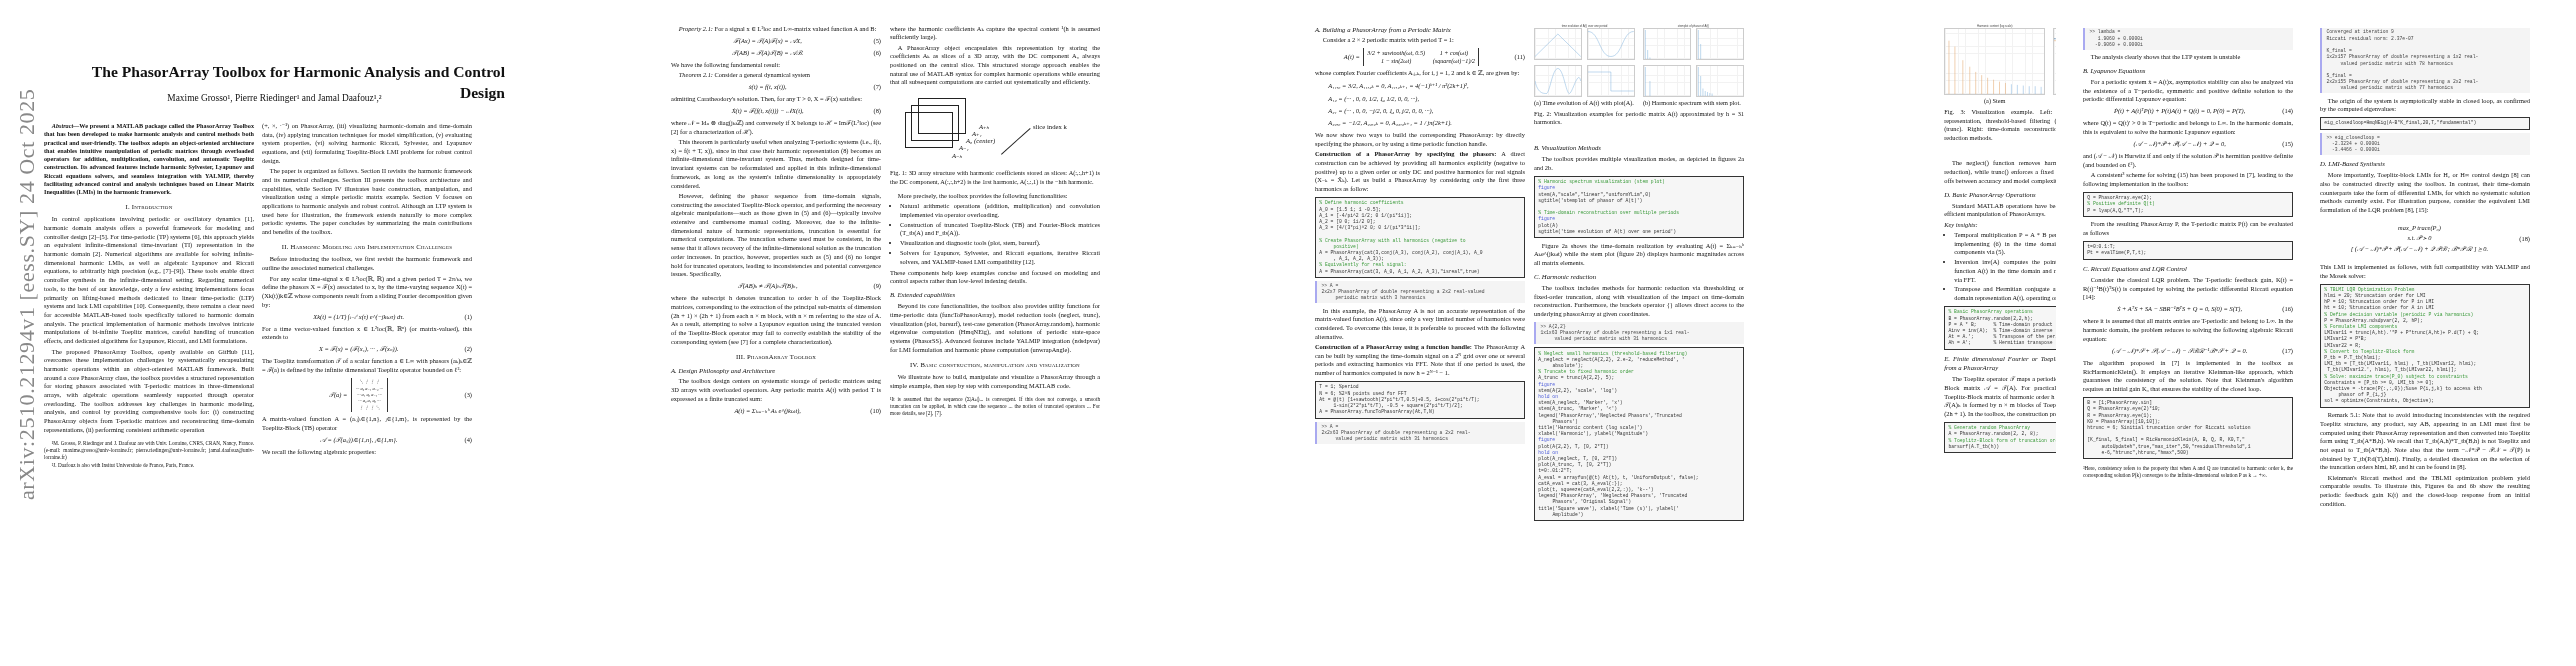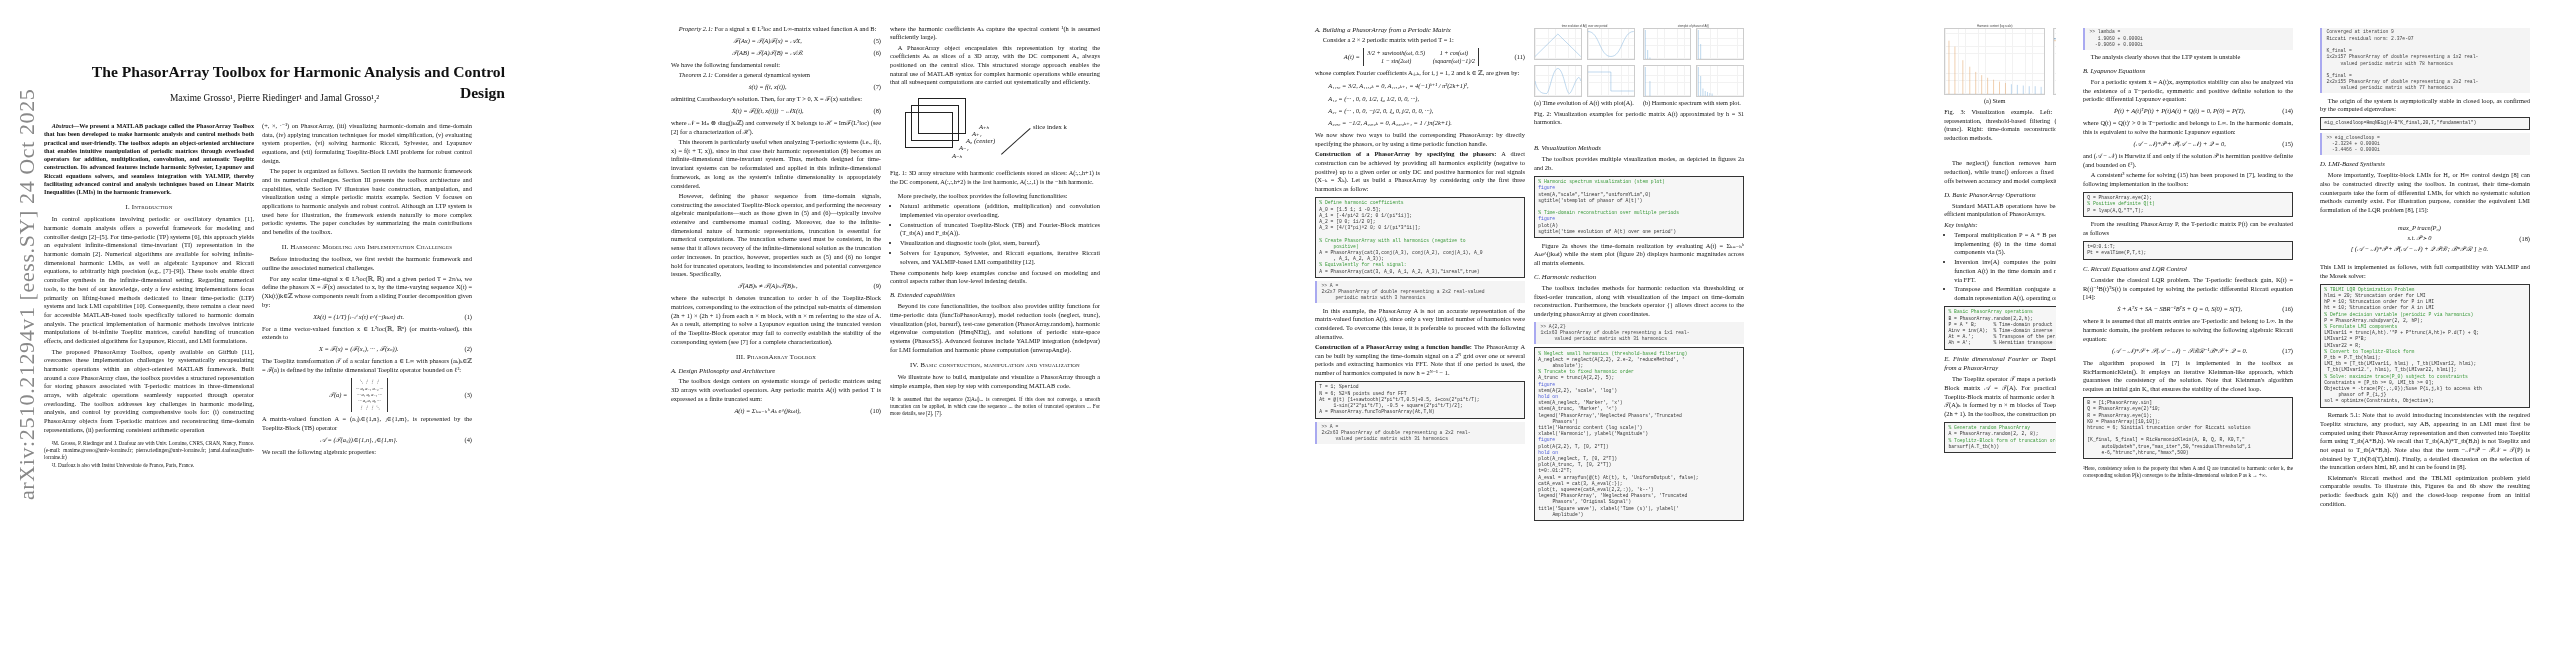--- a/index.html
+++ b/index.html
@@ -55,21 +55,21 @@
 </head>
 <body>
 
 <div class="strip">
 
   <div class="page">
     <div class="arxiv-stamp">
         <span>arXiv:2510.21294v1  [eess.SY]  24 Oct 2025</span>
       </div>
     <div class="title">The PhasorArray Toolbox for Harmonic Analysis and Control Design</div>
-    <div class="authors">Maxime Grosso¹, Pierre Riedinger¹ and Jamal Grosso¹,²</div>
+    <div class="authors">Maxime Grosso¹, Pierre Riedinger¹ and Jamal Daafouz¹,²</div>
 
     <div class="col p1-left">
       <p class="abstract"><i>Abstract—</i><span>We present a MATLAB package called the PhasorArray Toolbox that has been developed to make harmonic analysis and control methods both practical and user-friendly. The toolbox adopts an object-oriented architecture that enables intuitive manipulation of periodic matrices through overloaded operators for addition, multiplication, convolution, and automatic Toeplitz construction. Its advanced features include harmonic Sylvester, Lyapunov and Riccati equations solvers, and seamless integration with YALMIP, thereby facilitating advanced control and analysis techniques based on Linear Matrix Inequalities (LMIs) in the harmonic framework.</span></p>
       <h2 class="sec">I. Introduction</h2>
       <p>In control applications involving periodic or oscillatory dynamics [1], harmonic domain analysis offers a powerful framework for modeling and controller design [2]–[5]. For time-periodic (TP) systems [6], this approach yields an equivalent infinite-dimensional time-invariant (TI) representation in the harmonic domain [2]. Numerical algorithms are available for solving infinite-dimensional harmonic LMIs, as well as algebraic Lyapunov and Riccati equations, to arbitrarily high precision (e.g., [7]–[9]). These tools enable direct controller synthesis in the infinite-dimensional setting. Regarding numerical tools, to the best of our knowledge, only a few existing implementations focus primarily on lifting-based methods dedicated to linear time-periodic (LTP) systems and lack LMI capabilities [10]. Consequently, there remains a clear need for accessible MATLAB-based tools specifically tailored to harmonic domain analysis. The practical implementation of harmonic methods involves intricate manipulations of bi-infinite Toeplitz matrices, careful handling of truncation effects, and dedicated algorithms for Lyapunov, Riccati, and LMI formulations.</p>
       <p>The proposed PhasorArray Toolbox, openly available on GitHub [11], overcomes these implementation challenges by systematically encapsulating harmonic operations within an object-oriented MATLAB framework. Built around a core PhasorArray class, the toolbox provides a structured representation for storing phasors associated with T-periodic matrices in three-dimensional arrays, with algebraic operations seamlessly supported through operator overloading. The toolbox addresses key challenges in harmonic modeling, analysis, and control by providing comprehensive tools for: (i) constructing PhasorArray objects from T-periodic matrices and reconstructing time-domain representations, (ii) performing consistent arithmetic operation</p>
       <div class="footnote">
         <p>¹M. Grosso, P. Riedinger and J. Daafouz are with Univ. Lorraine, CNRS, CRAN, Nancy, France. (e-mail: maxime.grosso@univ-lorraine.fr; pierre.riedinger@univ-lorraine.fr; jamal.daafouz@univ-lorraine.fr)</p>
         <p>²J. Daafouz is also with Insitut Universitaie de France, Paris, France.</p>
       </div>

